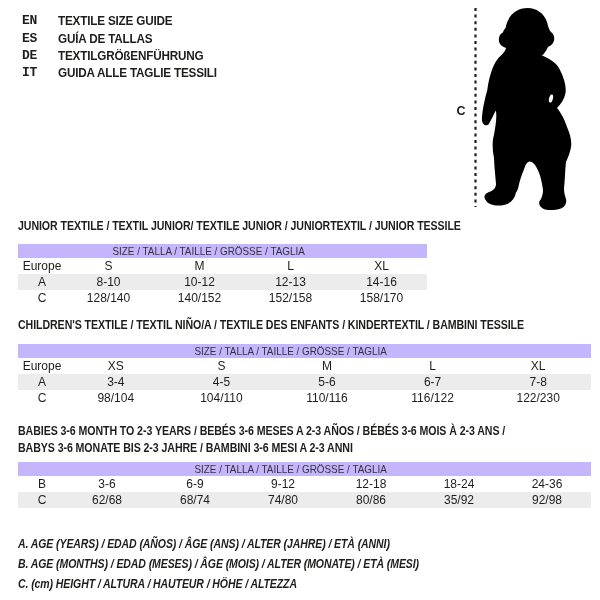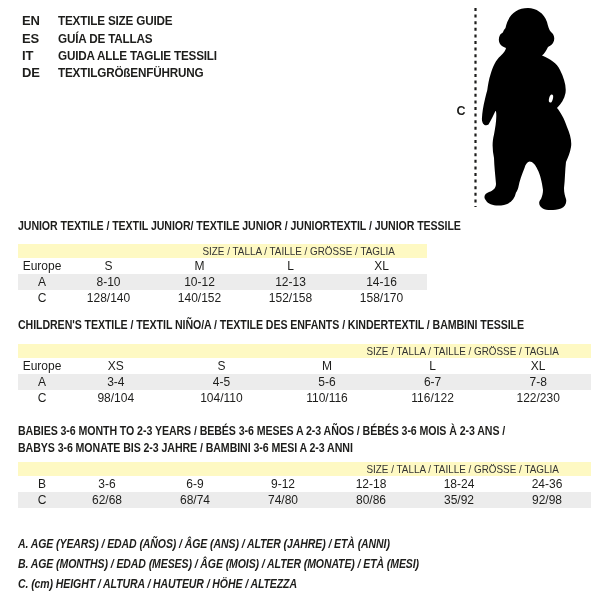--- a/index.html
+++ b/index.html
@@ -3,36 +3,36 @@
 <meta charset="utf-8">
 <style>
   html,body{margin:0;padding:0;background:#fff;}
   #canvas{
     position:relative;width:600px;height:600px;background:#ffffff;overflow:hidden;
     font-family:"Liberation Sans","DejaVu Sans",sans-serif;color:#1d1d1b;
   }
   
   .lang-block{position:absolute;left:22px;top:12px;}
   .lang-row{display:flex;height:17.4px;align-items:center;}
-  .lang-code{width:36px;font-weight:bold;font-size:13px;letter-spacing:-0.2px;}
+  .lang-code{width:36px;font-weight:bold;font-size:13px;letter-spacing:-0.2px;font-family:Liberation Mono, monospace;}
   .lang-label{font-weight:bold;font-size:13px;white-space:nowrap;letter-spacing:-0.2px;
     display:inline-block;transform:scaleX(0.9);transform-origin:0 50%;}
   
   .figure-svg{position:absolute;left:450px;top:0;width:145px;height:215px;}
   .height-label{position:absolute;left:452px;top:104px;width:18px;text-align:center;
     font-size:12.5px;font-weight:bold;}
   
   .tbl-title{position:absolute;left:18px;font-weight:bold;font-size:12.5px;white-space:nowrap;
     letter-spacing:-0.1px;display:block;transform:scaleX(0.85);transform-origin:0 0;line-height:17px;}
   
   table.size-table{position:absolute;border-collapse:collapse;table-layout:fixed;
     font-size:12px;color:#1d1d1b;}
   table.size-table td{height:16px;padding:0;text-align:center;vertical-align:middle;white-space:nowrap;}
   table.size-table td.lbl{text-align:center;padding-left:3px;}
-  tr.band-row td{background:#fef9c3;height:13px;text-align:right;}
+  tr.band-row td{background:#c4b5fd;height:13px;text-align:center;}
   tr.band-row .band-text{display:inline-block;font-size:11.5px;color:#333;
     transform:scaleX(0.86);transform-origin:0 50%;padding-left:4px;white-space:nowrap;}
   tr.r-alt td{background:#ececec;}
   
   .legend{position:absolute;left:18px;top:534px;font-style:italic;}
   .legend-line{font-weight:bold;font-size:12.5px;white-space:nowrap;height:20px;line-height:20px;
     letter-spacing:-0.1px;display:block;transform:scaleX(0.84);transform-origin:0 0;}
 </style>
 </head>
 <body>
@@ -42,26 +42,26 @@
   <div class="lang-block">
     <div class="lang-row">
       <span class="lang-code">EN</span>
       <span class="lang-label">TEXTILE SIZE GUIDE</span>
     </div>
     <div class="lang-row">
       <span class="lang-code">ES</span>
       <span class="lang-label">GUÍA DE TALLAS</span>
     </div>
     <div class="lang-row">
+      <span class="lang-code">DE</span>
+      <span class="lang-label">TEXTILGRÖßENFÜHRUNG</span>
+    </div>
+    <div class="lang-row">
       <span class="lang-code">IT</span>
       <span class="lang-label">GUIDA ALLE TAGLIE TESSILI</span>
-    </div>
-    <div class="lang-row">
-      <span class="lang-code">DE</span>
-      <span class="lang-label">TEXTILGRÖßENFÜHRUNG</span>
     </div>
   </div>
 
   <svg class="figure-svg" viewBox="0 0 145 215" aria-hidden="true">
     <line x1="25.5" y1="8" x2="25.5" y2="207" stroke="#1d1d1b" stroke-width="2.2" stroke-dasharray="3 3.6"></line>
     <path fill="#000000" d="
       M 78 8
       C 86 8 94 13 97 22
       C 98 26 99 30 101 32
       C 104 34 105.5 39 103 43

